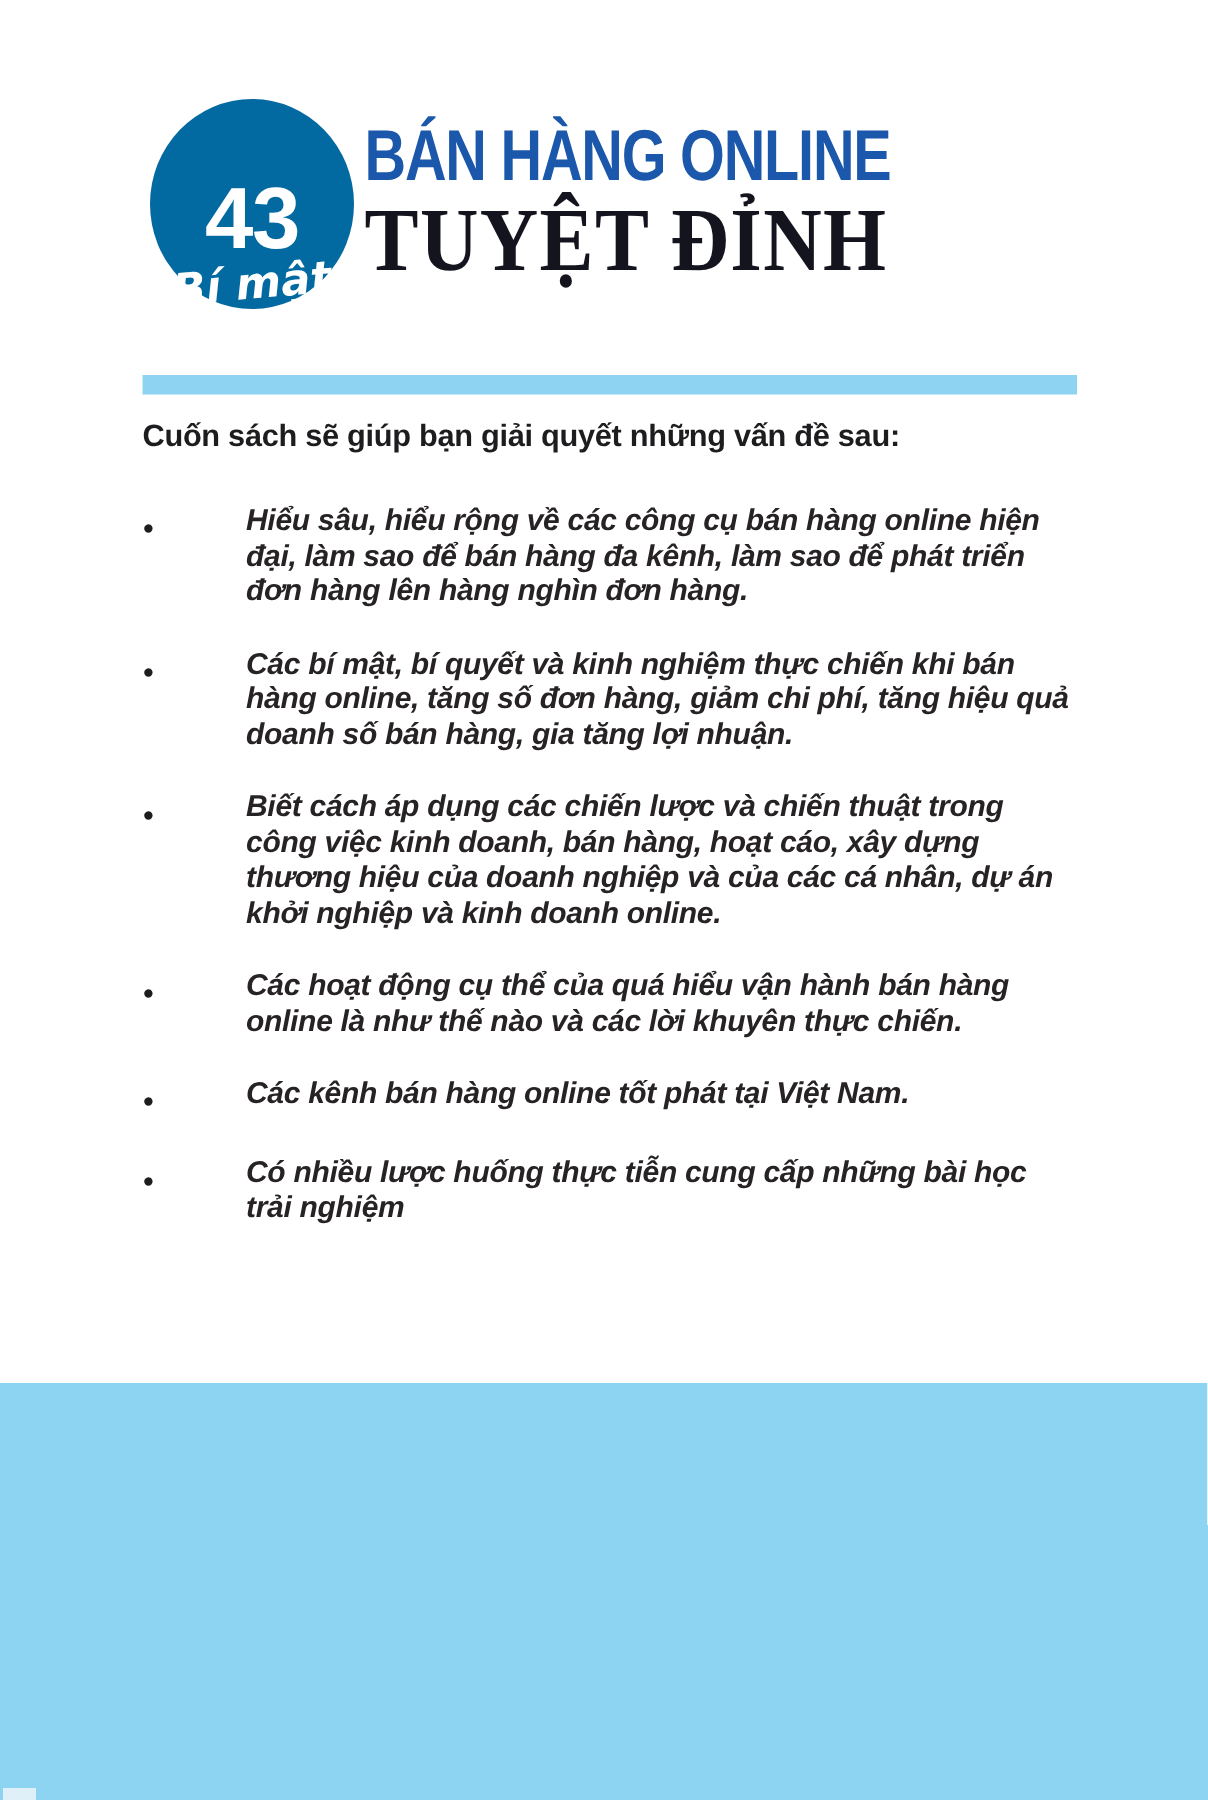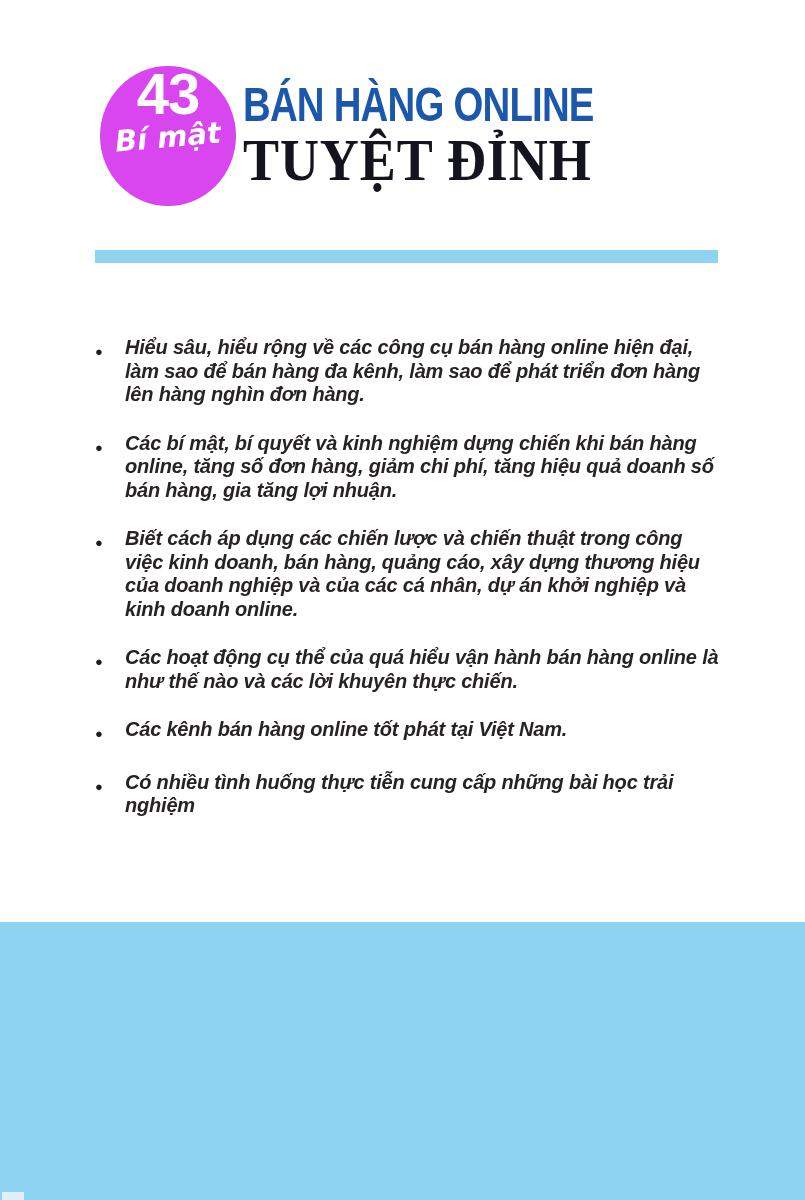--- a/index.html
+++ b/index.html
@@ -1,82 +1,83 @@
 <!DOCTYPE html>
 <html><head>
 <meta charset="utf-8">
 <style>
   html,body{margin:0;padding:0;}
   body{font-family:"Liberation Sans","DejaVu Sans",sans-serif;}
   .page{position:relative;width:805px;height:1200px;background:#ffffff;overflow:hidden;}
 
   
-  .badge{position:absolute;left:100px;top:66px;width:136px;height:140px;background:#d946ef;
-         border-radius:50%;display:flex;flex-direction:column;align-items:center;justify-content:flex-start;color:#fff;}
+  .badge{position:absolute;left:100px;top:66px;width:136px;height:140px;background:#0369a1;
+         border-radius:50%;display:flex;flex-direction:column;align-items:center;justify-content:flex-end;color:#fff;}
   .badge-number{font-size:58px;font-weight:700;line-height:56px;letter-spacing:-1px;}
   .badge-label{font-size:29px;font-weight:700;font-style:italic;font-family:"DejaVu Sans","Liberation Sans",sans-serif;
                transform:rotate(-5deg);margin-top:-2px;letter-spacing:0px;}
   .title-line1{position:absolute;left:243px;top:77px;font-size:48px;font-weight:700;color:#1b58ab;
                letter-spacing:-1px;transform:scaleX(.80);transform-origin:left top;white-space:nowrap;}
   .title-line2{position:absolute;left:243px;top:126px;font-family:"Liberation Serif","DejaVu Serif",serif;
                font-size:60px;font-weight:700;color:#14141f;letter-spacing:1px;transform:scaleX(.90);
                transform-origin:left top;white-space:nowrap;}
 
   .divider-bar{position:absolute;left:95px;top:250px;width:623px;height:13px;background:#8ed4f2;}
 
   
   .intro{position:absolute;left:95px;top:279px;font-size:20.5px;font-weight:700;color:#1d1d1f;letter-spacing:-.2px;}
   .bullets{position:absolute;left:95px;top:336px;width:624px;margin:0;padding:0;list-style:none;}
   .bullets li{display:flex;margin:0 0 25px 0;font-style:italic;font-weight:700;font-size:20px;
               line-height:23.5px;color:#272324;letter-spacing:-.2px;}
   .bullets .marker{flex:none;width:30px;font-style:normal;font-size:13px;padding-top:4px;color:#1d1d1f;}
-  .bullets .btext{flex:1;}
+  .bullets .btext{flex:1;margin-left:39px;}
 
   
   .bottom{position:absolute;left:0;top:922px;width:805px;height:278px;background:#8cd4f1;}
   .corner-artifact{position:absolute;left:2px;top:1192px;width:22px;height:8px;background:#dff0f9;}
 </style>
 </head>
 <body>
 
 <div class="page">
 
   <div class="badge">
     <div class="badge-number">43</div>
     <div class="badge-label">Bí mật</div>
   </div>
   <div class="title-line1">BÁN HÀNG ONLINE</div>
   <div class="title-line2">TUYỆT ĐỈNH</div>
 
   <div class="divider-bar"></div>
 
+  <div class="intro">Cuốn sách sẽ giúp bạn giải quyết những vấn đề sau:</div>
   <ul class="bullets">
     <li>
         <span class="marker">●</span>
         <span class="btext">Hiểu sâu, hiểu rộng về các công cụ bán hàng online hiện đại, làm sao để bán hàng đa kênh, làm sao để phát triển đơn hàng lên hàng nghìn đơn hàng.</span>
       </li>
     <li>
         <span class="marker">●</span>
-        <span class="btext">Các bí mật, bí quyết và kinh nghiệm dựng chiến khi bán hàng online, tăng số đơn hàng, giảm chi phí, tăng hiệu quả doanh số bán hàng, gia tăng lợi nhuận.</span>
+        <span class="btext">Các bí mật, bí quyết và kinh nghiệm thực chiến khi bán hàng online, tăng số đơn hàng, giảm chi phí, tăng hiệu quả doanh số bán hàng, gia tăng lợi nhuận.</span>
       </li>
     <li>
         <span class="marker">●</span>
-        <span class="btext">Biết cách áp dụng các chiến lược và chiến thuật trong công việc kinh doanh, bán hàng, quảng cáo, xây dựng thương hiệu của doanh nghiệp và của các cá nhân, dự án khởi nghiệp và kinh doanh online.</span>
+        <span class="btext">Biết cách áp dụng các chiến lược và chiến thuật trong công việc kinh doanh, bán hàng, hoạt cáo, xây dựng thương hiệu của doanh nghiệp và của các cá nhân, dự án khởi nghiệp và kinh doanh online.</span>
       </li>
     <li>
         <span class="marker">●</span>
         <span class="btext">Các hoạt động cụ thể của quá hiểu vận hành bán hàng online là như thế nào và các lời khuyên thực chiến.</span>
       </li>
     <li>
         <span class="marker">●</span>
         <span class="btext">Các kênh bán hàng online tốt phát tại Việt Nam.</span>
       </li>
     <li>
         <span class="marker">●</span>
-        <span class="btext">Có nhiều tình huống thực tiễn cung cấp những bài học trải nghiệm</span>
+        <span class="btext">Có nhiều lược huống thực tiễn cung cấp những bài học trải nghiệm</span>
       </li>
   </ul>
 
   <div class="bottom">
     
   </div>
 
   <div class="corner-artifact"></div>
 </div>
 

